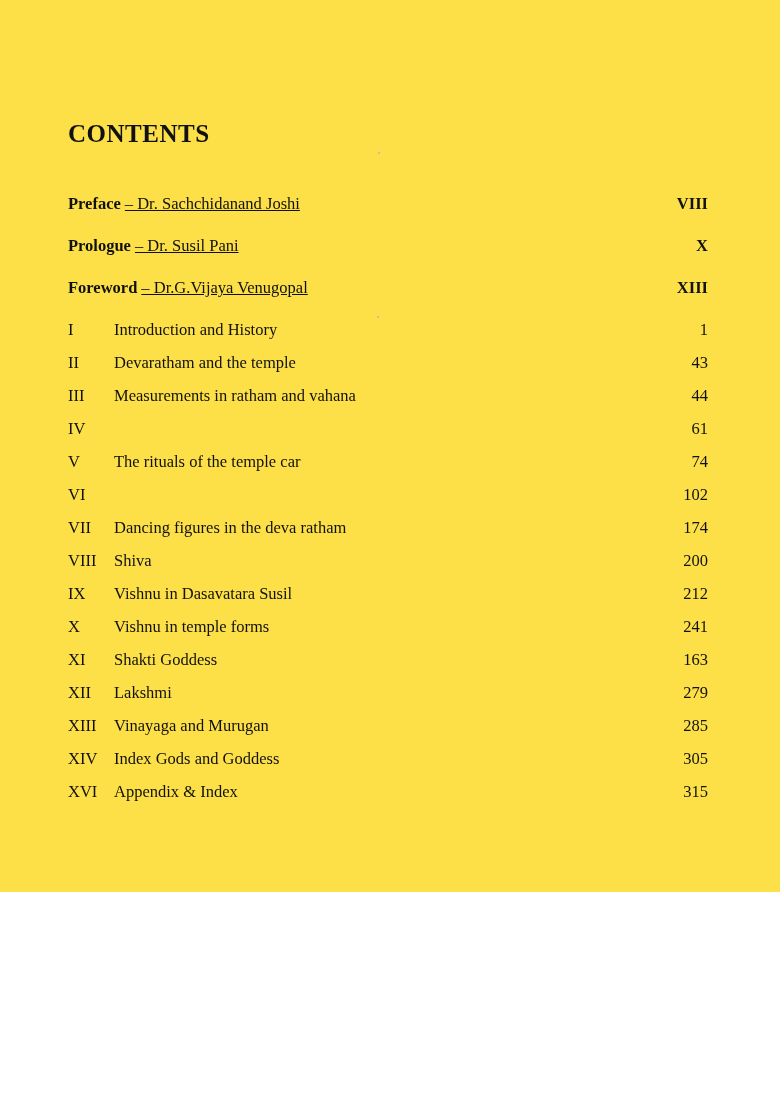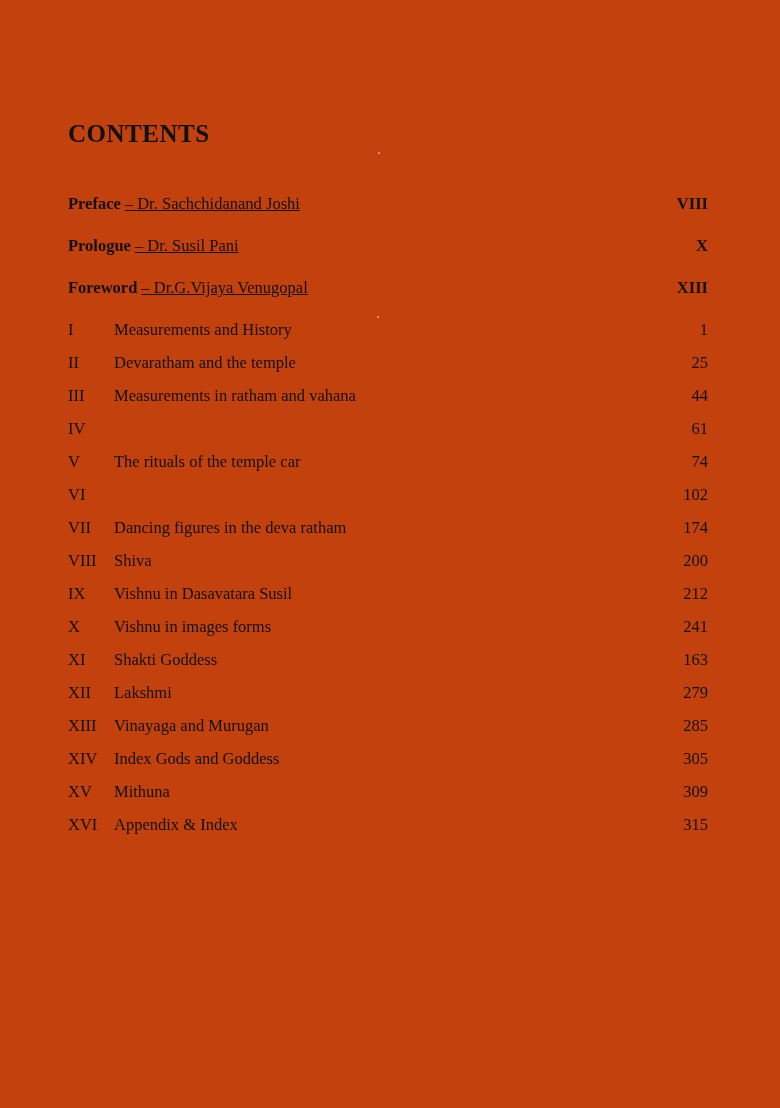--- a/index.html
+++ b/index.html
@@ -13,22 +13,22 @@
     font-family: "Liberation Serif", serif;
     color: #111111;
     position: relative;
     overflow: hidden;
   }
   .page {
     position: absolute;
     top: 0;
     left: 0;
     width: 780px;
-    height: 1108px;
-    background: #c2410c;
+    height: 892px;
+    background: #fde047;
   }
   .content-wrap {
     position: absolute;
     left: 68px;
     top: 120px;
     width: 640px;
   }
   .toc-title {
     font-family: "Liberation Serif", serif;
     font-weight: bold;
@@ -120,29 +120,29 @@
           <span class="fr-label">Foreword</span>
           <span class="fr-rest">– Dr.G.Vijaya Venugopal</span>
           <span class="fr-fill"></span>
           <span class="fr-page">XIII</span>
         </div>
       </div>
 
     <div id="chap-list">
         <div class="chap-row">
           <span class="num">I</span>
-          <span class="title">Measurements and History</span>
+          <span class="title">Introduction and History</span>
           <span class="fill"></span>
           <span class="pg">1</span>
         </div>
         <div class="chap-row">
           <span class="num">II</span>
           <span class="title">Devaratham and the temple</span>
           <span class="fill"></span>
-          <span class="pg">25</span>
+          <span class="pg">43</span>
         </div>
         <div class="chap-row">
           <span class="num">III</span>
           <span class="title">Measurements in ratham and vahana</span>
           <span class="fill"></span>
           <span class="pg">44</span>
         </div>
         <div class="chap-row">
           <span class="num">IV</span>
           <span class="fill"></span>
@@ -172,21 +172,21 @@
           <span class="pg">200</span>
         </div>
         <div class="chap-row">
           <span class="num">IX</span>
           <span class="title">Vishnu in Dasavatara Susil</span>
           <span class="fill"></span>
           <span class="pg">212</span>
         </div>
         <div class="chap-row">
           <span class="num">X</span>
-          <span class="title">Vishnu in images forms</span>
+          <span class="title">Vishnu in temple forms</span>
           <span class="fill"></span>
           <span class="pg">241</span>
         </div>
         <div class="chap-row">
           <span class="num">XI</span>
           <span class="title">Shakti Goddess</span>
           <span class="fill"></span>
           <span class="pg">163</span>
         </div>
         <div class="chap-row">
@@ -201,26 +201,20 @@
           <span class="fill"></span>
           <span class="pg">285</span>
         </div>
         <div class="chap-row">
           <span class="num">XIV</span>
           <span class="title">Index Gods and Goddess</span>
           <span class="fill"></span>
           <span class="pg">305</span>
         </div>
         <div class="chap-row">
-          <span class="num">XV</span>
-          <span class="title">Mithuna</span>
-          <span class="fill"></span>
-          <span class="pg">309</span>
-        </div>
-        <div class="chap-row">
           <span class="num">XVI</span>
           <span class="title">Appendix &amp; Index</span>
           <span class="fill"></span>
           <span class="pg">315</span>
         </div>
       </div>
 
   </div>
 </div>
 

